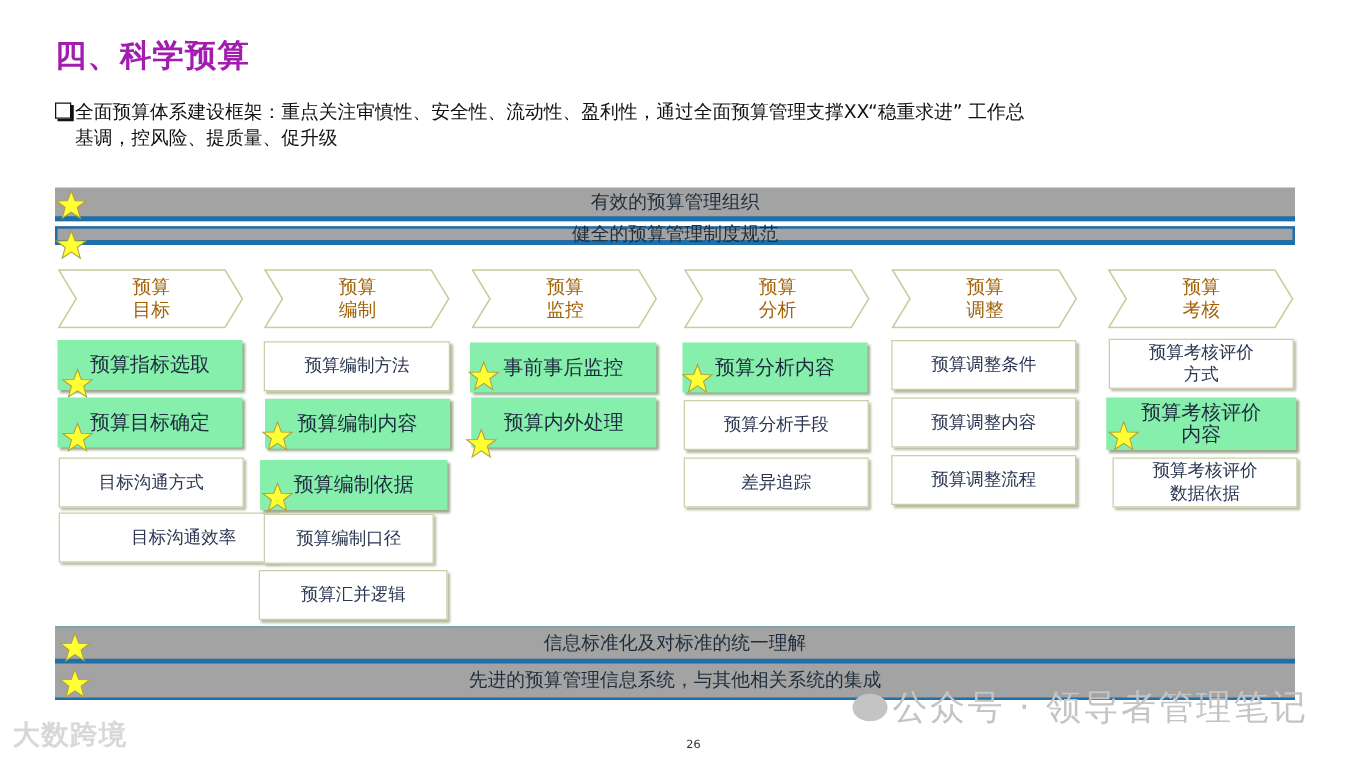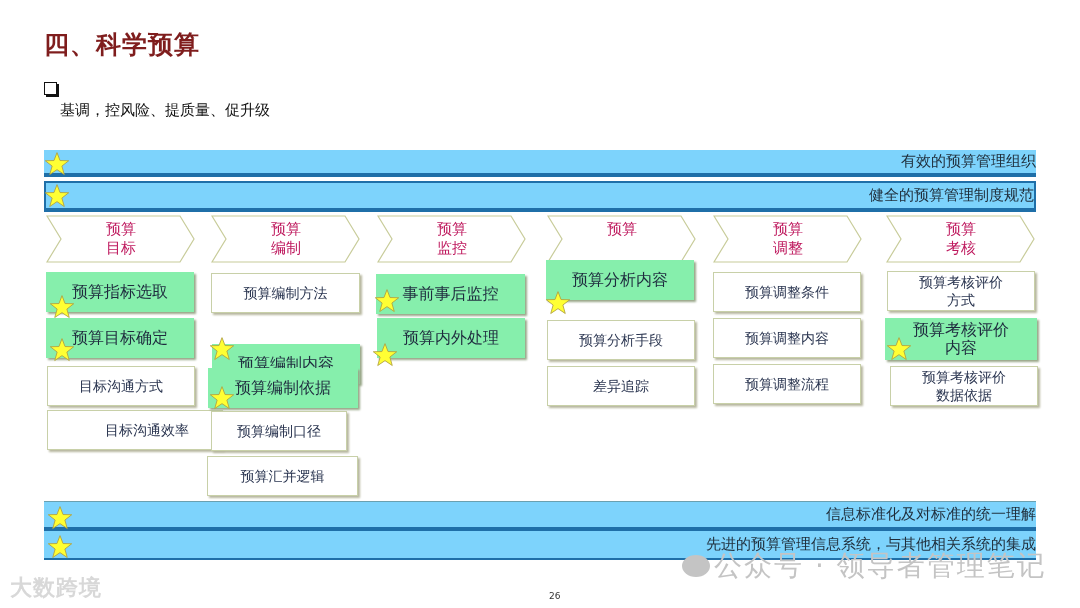--- a/index.html
+++ b/index.html
@@ -1,33 +1,33 @@
 <!DOCTYPE html>
 <html><head>
 <meta charset="utf-8">
 <style>
   html, body { margin:0; padding:0; }
   body { width:1080px; height:608px; background:#ffffff; position:relative; overflow:hidden;
          font-family:"DejaVu Sans","Liberation Sans",sans-serif; color:#1f2d3a; }
-  .title { position:absolute; left:44px; top:28px; font-size:25px; color:#7f1d1d; font-weight:bold; letter-spacing:1px; }
+  .title { position:absolute; left:44px; top:28px; font-size:25px; color:#a21caf; font-weight:bold; letter-spacing:1px; }
   .subtitle { position:absolute; left:44px; top:79px; width:960px; font-size:15px; line-height:21px; color:#111; }
   .subtitle .bullet { display:inline-block; width:11px; height:11px; border:1.5px solid #111; box-shadow:2px 2px 0 #111; margin-right:3px; vertical-align:-1px; }
   .subtitle .l2 { padding-left:16px; display:block; }
 
-  .band { position:absolute; left:44px; width:992px; height:27px; background:#7dd3fc;
-          border-bottom:4px solid #1f6fa8; box-sizing:border-box; display:flex; align-items:center; justify-content:flex-end;
+  .band { position:absolute; left:44px; width:992px; height:27px; background:#a3a3a3;
+          border-bottom:4px solid #1f6fa8; box-sizing:border-box; display:flex; align-items:center; justify-content:center;
           font-size:15px; color:#1f2d3a; }
   .band.b2 { border:2px solid #1f6fa8; border-bottom-width:4px; }
   .band.bt { border-top:1px solid #6aa0b0; }
   .star { position:absolute; width:26px; height:26px; }
   .star svg { width:100%; height:100%; display:block; }
 
   .chev { position:absolute; top:215px; height:48px; }
   .chev svg { position:absolute; left:0; top:0; }
-  .chev .txt { position:absolute; left:0; right:0; top:5px; text-align:center; font-size:15px; line-height:19px; color:#be185d; }
+  .chev .txt { position:absolute; left:0; right:0; top:5px; text-align:center; font-size:15px; line-height:19px; color:#a16207; }
 
   .box { position:absolute; height:40px; box-sizing:border-box; background:#fff; border:1.5px solid #c8d0a8;
          box-shadow:2px 2px 2px #b8b8a0; display:flex; align-items:center; justify-content:center; text-align:center;
          font-size:14px; color:#2a3550; line-height:18px; }
   .box.g { background:#86efac; border:none; box-shadow:2px 2px 2px #9aa88a; font-size:16px; color:#1e2b3e; }
   .pagenum { position:absolute; left:549px; top:591px; font-size:9px; color:#333; }
   .wm1 { position:absolute; left:10px; top:573px; font-size:22px; color:#d8d8d8; font-weight:bold; letter-spacing:1px; }
   .wm2 { position:absolute; left:682px; top:547px; font-size:28px; color:#c4c4c4; letter-spacing:2px; }
   .wm2 .bubble { display:inline-block; width:28px; height:22px; background:#c4c4c4; border-radius:50%; vertical-align:-2px; margin-right:4px; }
 </style>
@@ -38,34 +38,34 @@
   <defs>
     <symbol id="starsym" viewBox="0 0 24 24">
       <polygon points="12,1.5 14.8,8.8 22.8,9 16.5,13.9 18.7,21.7 12,17.2 5.3,21.7 7.5,13.9 1.2,9 9.2,8.8" fill="#ffff33" stroke="#b0a040" stroke-width="0.8"></polygon>
     </symbol>
   </defs>
 </svg>
 
 <div class="title">四、科学预算</div>
 
 <div class="subtitle">
-  <span class="bullet"></span>
+  <span class="bullet"></span><span>全面预算体系建设框架：重点关注审慎性、安全性、流动性、盈利性，通过全面预算管理支撑XX“稳重求进” 工作总</span>
   <span class="l2">基调，控风险、提质量、促升级</span>
 </div>
 
 <div class="band" style="top:150px;">
   <span>有效的预算管理组织</span>
 </div>
 <div class="star" style="left:44px;top:151px;">
     <svg>
       <use href="#starsym"></use>
     </svg>
   </div>
 
-<div class="band b2" style="top:181px;height:31px;">
+<div class="band b2" style="top:181px;height:15px;">
   <span>健全的预算管理制度规范</span>
 </div>
 <div class="star" style="left:44px;top:183px;">
     <svg>
       <use href="#starsym"></use>
     </svg>
   </div>
 
 <div class="chev" style="left:46px;width:150px;">
   <svg width="150" height="48">
@@ -93,20 +93,21 @@
       <div>预算</div>
       <div>监控</div>
     </div>
 </div>
 <div class="chev" style="left:547px;width:150px;">
   <svg width="150" height="48">
       <polygon points="1,1 134,1 148,24 134,47 1,47 15,24" fill="#fff" stroke="#c8cc9a" stroke-width="1.2"></polygon>
     </svg>
   <div class="txt">
       <div>预算</div>
+      <div>分析</div>
     </div>
 </div>
 <div class="chev" style="left:713px;width:150px;">
   <svg width="150" height="48">
       <polygon points="1,1 134,1 148,24 134,47 1,47 15,24" fill="#fff" stroke="#c8cc9a" stroke-width="1.2"></polygon>
     </svg>
   <div class="txt">
       <div>预算</div>
       <div>调整</div>
     </div>
@@ -140,21 +141,21 @@
 <div class="box" style="left:47px;top:366px;width:148px;">
     <span>目标沟通方式</span>
   </div>
 <div class="box" style="left:47px;top:410px;width:176px;padding-left:24px;">
     <span>目标沟通效率</span>
   </div>
 
 <div class="box" style="left:211px;top:273px;width:149px;">
     <span>预算编制方法</span>
   </div>
-<div class="box g" style="left:212px;top:319px;width:148px;margin-top:25px;">
+<div class="box g" style="left:212px;top:319px;width:148px;">
     <span>预算编制内容</span>
   </div>
 <div class="star" style="left:209px;top:336px;">
     <svg>
       <use href="#starsym"></use>
     </svg>
   </div>
 <div class="box g" style="left:208px;top:368px;width:150px;">
     <span>预算编制依据</span>
   </div>
@@ -180,21 +181,21 @@
   </div>
 <div class="box g" style="left:377px;top:318px;width:148px;">
     <span>预算内外处理</span>
   </div>
 <div class="star" style="left:372px;top:342px;">
     <svg>
       <use href="#starsym"></use>
     </svg>
   </div>
 
-<div class="box g" style="left:546px;top:260px;width:148px;">
+<div class="box g" style="left:546px;top:274px;width:148px;">
     <span>预算分析内容</span>
   </div>
 <div class="star" style="left:545px;top:290px;">
     <svg>
       <use href="#starsym"></use>
     </svg>
   </div>
 <div class="box" style="left:547px;top:320px;width:148px;">
     <span>预算分析手段</span>
   </div>

